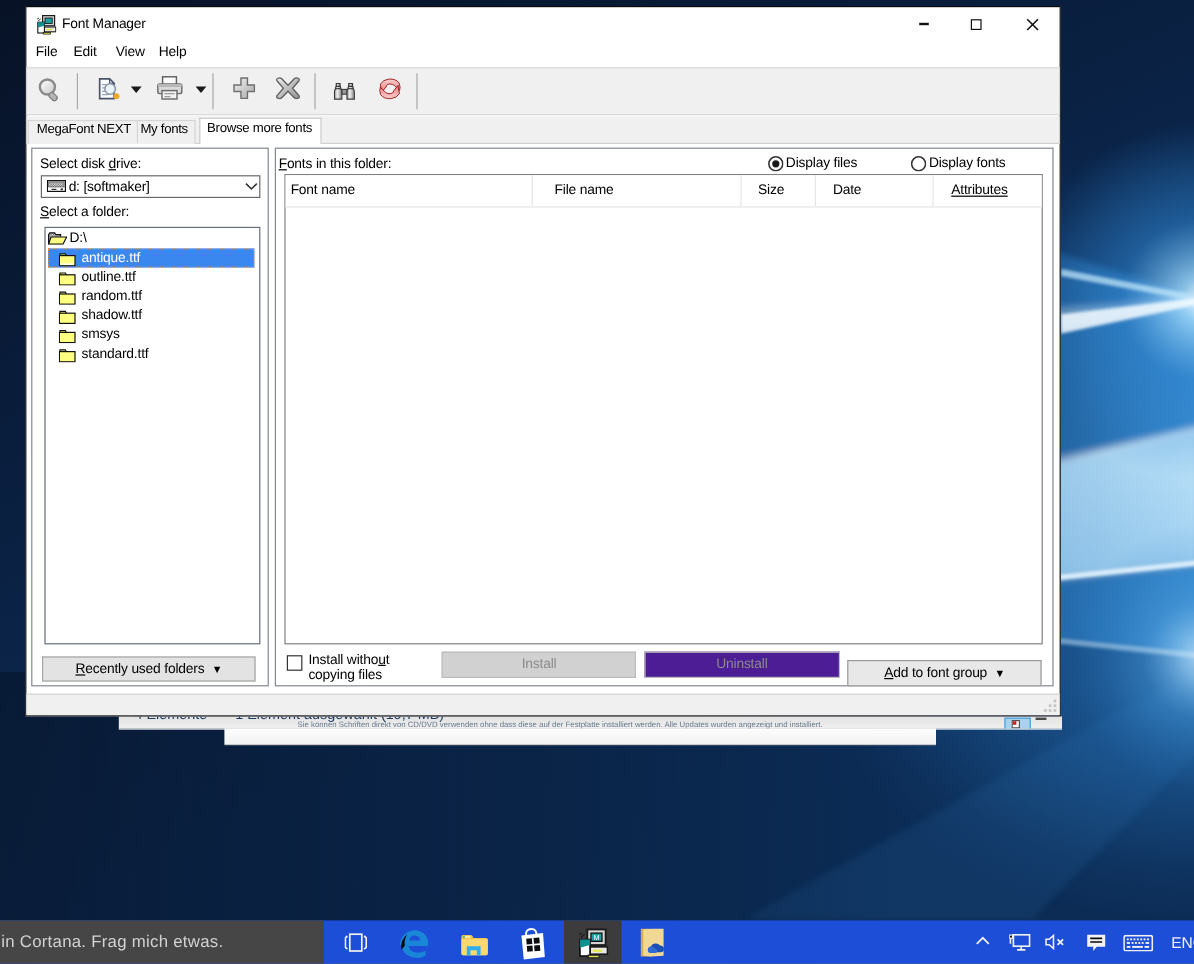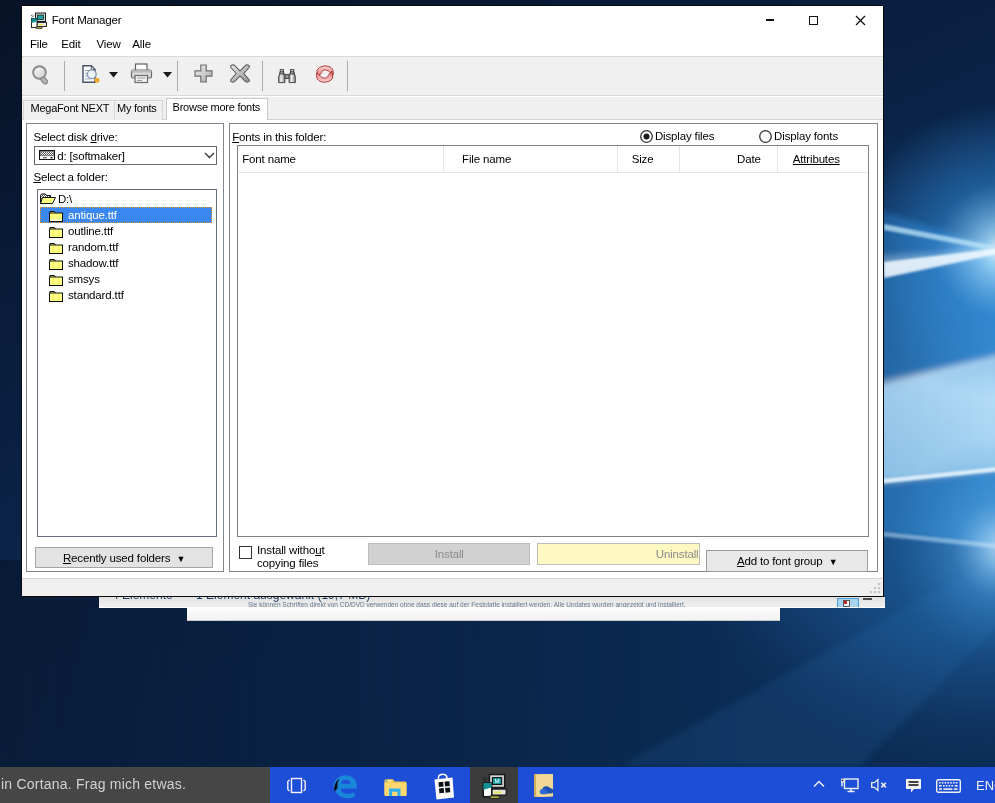--- a/index.html
+++ b/index.html
@@ -132,21 +132,21 @@
 
     <div class="abs" style="left:743.6px;top:13.6px;width:8.6px;height:1.4px;background:#111;"></div>
     <div class="abs" style="left:787.2px;top:10px;width:7.3px;height:7.3px;border:1.3px solid #111;"></div>
     <svg class="abs" style="left:833px;top:9.5px" width="11" height="11" viewBox="0 0 11 11">
       <path d="M1,1 L10,10 M10,1 L1,10" stroke="#111" stroke-width="1.3"></path>
     </svg>
 
     <div class="abs t12" style="left:7.9px;top:31.5px;">File</div>
     <div class="abs t12" style="left:39.3px;top:31.5px;">Edit</div>
     <div class="abs t12" style="left:74.5px;top:31.5px;">View</div>
-    <div class="abs t12" style="left:110.3px;top:31.5px;">Alle</div>
+    <div class="abs t12" style="left:110.3px;top:31.5px;">Help</div>
 
     <div class="abs" style="left:0;top:50.2px;width:861.4px;height:38.3px;background:#f0f0f0;border-top:1px solid #d9d9d9;border-bottom:1px solid #d9d9d9;">
       <div class="abs" style="left:42.3px;top:4px;width:1px;height:30px;background:#a8a8a8;"></div>
       <div class="abs" style="left:155.2px;top:4px;width:1px;height:30px;background:#a8a8a8;"></div>
       <div class="abs" style="left:239.6px;top:4px;width:1px;height:30px;background:#a8a8a8;"></div>
       <div class="abs" style="left:324.9px;top:4px;width:1px;height:30px;background:#a8a8a8;"></div>
 
       <svg class="abs" style="left:9px;top:8px" width="22" height="22" viewBox="0 0 22 22">
         <defs>
             <linearGradient id="mg" x1="0" y1="0" x2="1" y2="1">
@@ -331,30 +331,30 @@
 
     <div class="abs" style="left:215.2px;top:139px;width:629.5px;height:390.3px;border:1px solid #808080;background:#fff;text-align:center;">
       <div class="abs" style="left:0;top:0;width:629.5px;height:26px;background:#fff;border-bottom:1px solid #e5e5e5;"></div>
       <div class="abs" style="left:204.5px;top:0;width:1px;height:26px;background:#e5e5e5;"></div>
       <div class="abs" style="left:378.7px;top:0;width:1px;height:26px;background:#e5e5e5;"></div>
       <div class="abs" style="left:441.1px;top:0;width:1px;height:26px;background:#e5e5e5;"></div>
       <div class="abs" style="left:539.1px;top:0;width:1px;height:26px;background:#e5e5e5;"></div>
       <div class="abs t12" style="left:4px;top:6.5px;">Font name</div>
       <div class="abs t12" style="left:223.9px;top:6.5px;">File name</div>
       <div class="abs t12" style="left:393.5px;top:6.5px;">Size</div>
-      <div class="abs t12" style="left:455.9px;top:6.5px;margin-left:43px;">Date</div>
+      <div class="abs t12" style="left:455.9px;top:6.5px;">Date</div>
       <div class="abs t12" style="left:554.5px;top:6.5px;text-decoration:underline;">Attributes</div>
     </div>
 
     <div class="abs" style="left:217.2px;top:540.5px;width:11px;height:11px;border:1px solid #333;background:#fff;"></div>
     <div class="abs t12" style="left:235px;top:538.5px;line-height:13px;">Install witho<u>u</u>t<br>copying files</div>
     <div class="abs" style="left:346.1px;top:537.5px;width:160.3px;height:20.2px;background:#d1d1d1;border:1px solid #bcbcbc;text-align:center;">
       <span class="t12" style="line-height:20px;color:#8b8b8b;">Install</span>
     </div>
-    <div class="abs" style="left:515px;top:537.5px;width:160.5px;height:20.2px;background:#fef9c3;border:1px solid #bcbcbc;text-align:right;">
+    <div class="abs" style="left:515px;top:537.5px;width:160.5px;height:20.2px;background:#4c1d95;border:1px solid #bcbcbc;text-align:center;">
       <span class="t12" style="line-height:20px;color:#8b8b8b;">Uninstall</span>
     </div>
     <div class="abs" style="left:684.1px;top:544px;width:160.2px;height:20.2px;background:#e8e8e8;border:1px solid #9a9a9a;text-align:center;">
       <span class="t12" style="line-height:20px;"><u>A</u>dd to font group&nbsp;&nbsp;<span style="font-size:9px;">▼</span></span>
     </div>
 
     <div class="abs" style="left:0;top:572.2px;width:861.4px;height:17.5px;background:#f0f0f0;border-top:1px solid #d4d4d4;">
       <svg class="abs" style="right:1px;bottom:1px" width="13" height="13">
         <g fill="#c2c2c2">
           <rect x="9" y="1" width="2.2" height="2.2"></rect>

